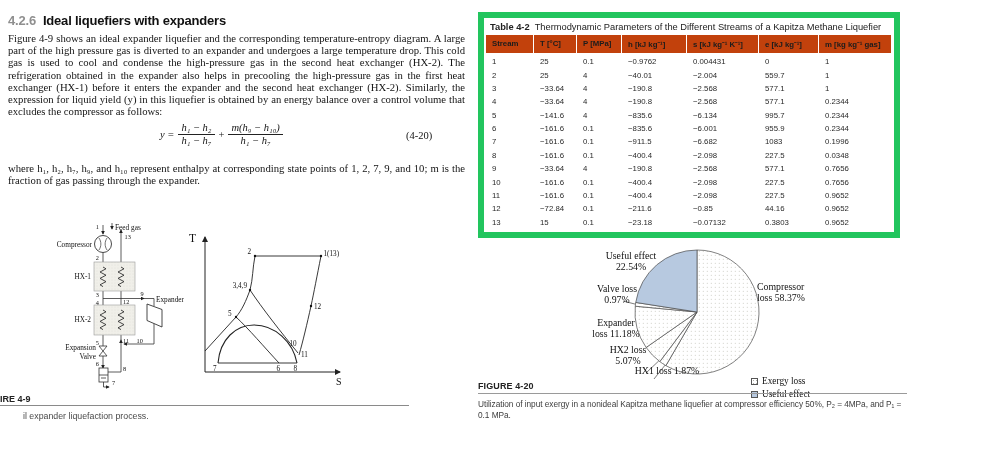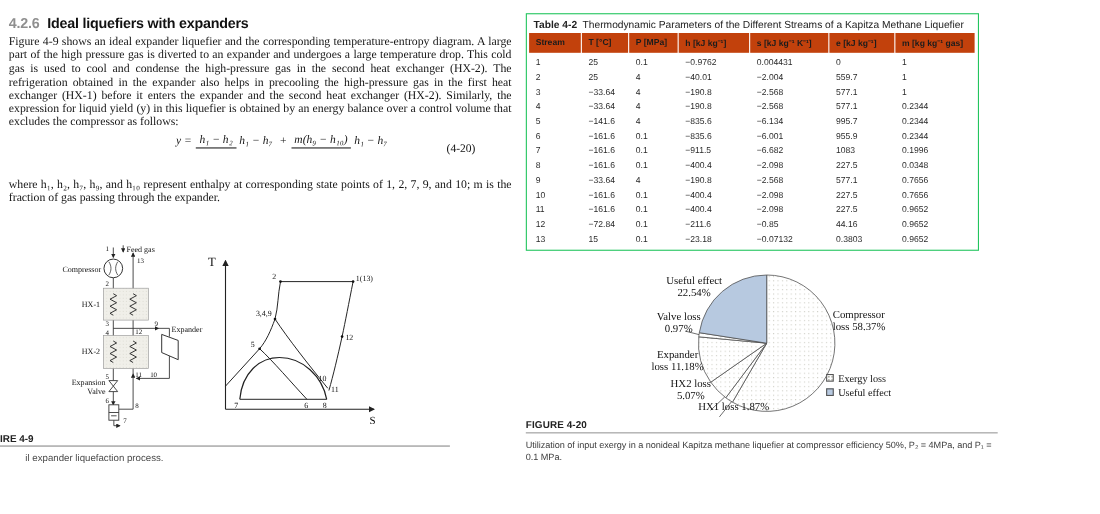--- a/index.html
+++ b/index.html
@@ -10,47 +10,47 @@
   
   .heading{left:8px;top:13px;font-family:"Liberation Sans",sans-serif;font-weight:bold;
            font-size:13px;letter-spacing:-0.2px;}
   .heading .num{color:#8f8f8f;margin-right:7px;}
   .para{font-size:10.7px;line-height:12.2px;text-align:justify;color:#141414;}
   .para1{left:8px;top:32px;width:457px;}
   .para2{left:8px;top:162px;width:457px;}
   .eq-row{left:160px;top:122px;display:flex;align-items:center;font-style:italic;
           font-size:10.5px;color:#141414;}
   .eq-row .plus{margin:0 4px;font-style:normal;}
-  .frac{display:inline-flex;flex-direction:row;align-items:center;line-height:1.15;}
+  .frac{display:inline-flex;flex-direction:column;align-items:center;line-height:1.15;}
   .frac .num{padding:0 3px;border-bottom:0.9px solid #222;}
   .frac .den{padding:0 3px;}
   .eq-num{left:406px;top:130px;font-size:10.5px;color:#141414;}
   .fig-label{font-family:"Liberation Sans",sans-serif;font-weight:bold;font-size:9px;color:#222;}
   .fig9-label{left:0;top:394px;}
   .rule{background:#8a8a8a;height:1.2px;}
   .fig9-rule{left:0;top:405px;width:409px;}
   .fig-caption{font-family:"Liberation Sans",sans-serif;font-size:8.8px;color:#4a4a4a;}
   .fig9-caption{left:0;top:411px;padding-left:23px;}
 
   
-  .k-table{left:478px;top:12px;width:410px;border:1px solid #22c55e;background:#fff;
+  .k-table{left:478px;top:12px;width:410px;border:6px solid #22c55e;background:#fff;
            font-family:"Liberation Sans",sans-serif;}
   .k-title{padding:4px 6px 3px 6px;font-size:9.3px;color:#222;}
   .k-title b{margin-right:5px;}
   .trow{display:grid;grid-template-columns:47px 42px 44px 64px 71px 59px 72px;column-gap:1px;
         padding:0 0 0 2px;}
   .thead .tcell{background:#c2410c;font-weight:bold;font-size:7.8px;color:#1c1c1c;
                 padding:4px 0 4px 6px;}
   .tbody{padding:2px 0 3px 0;}
   .tbody .tcell{font-size:7.8px;color:#2a2a2a;padding:2.2px 0 2.2px 6px;}
 
   
   .pie-callout{font-size:9.8px;line-height:10.5px;color:#111;white-space:pre-line;text-align:center;}
   .callout-left{text-align:left;}
-  .legend-item{display:flex;align-items:flex-start;gap:4px;font-size:9.3px;color:#111;}
+  .legend-item{display:flex;align-items:center;gap:4px;font-size:9.3px;color:#111;margin-top:36px;}
   .sq{width:7px;height:7px;border:1px solid #555;box-sizing:border-box;flex:0 0 auto;}
   .sq-stipple{background-color:#fff;background-image:radial-gradient(circle,#b0b0a6 0.6px,transparent 0.75px);
               background-size:3px 3px;}
   .sq-blue{background:#b7c9e0;}
   .fig20-label{left:478px;top:381px;letter-spacing:0.1px;}
   .fig20-rule{left:478px;top:393px;width:429px;height:1px;background:#9a9a9a;}
   .fig20-caption{left:478px;top:399px;width:432px;font-size:8.3px;line-height:11px;
                  letter-spacing:-0.05px;color:#3d3d3d;}
 
   svg text{font-family:"Liberation Serif",serif;fill:#111;}

